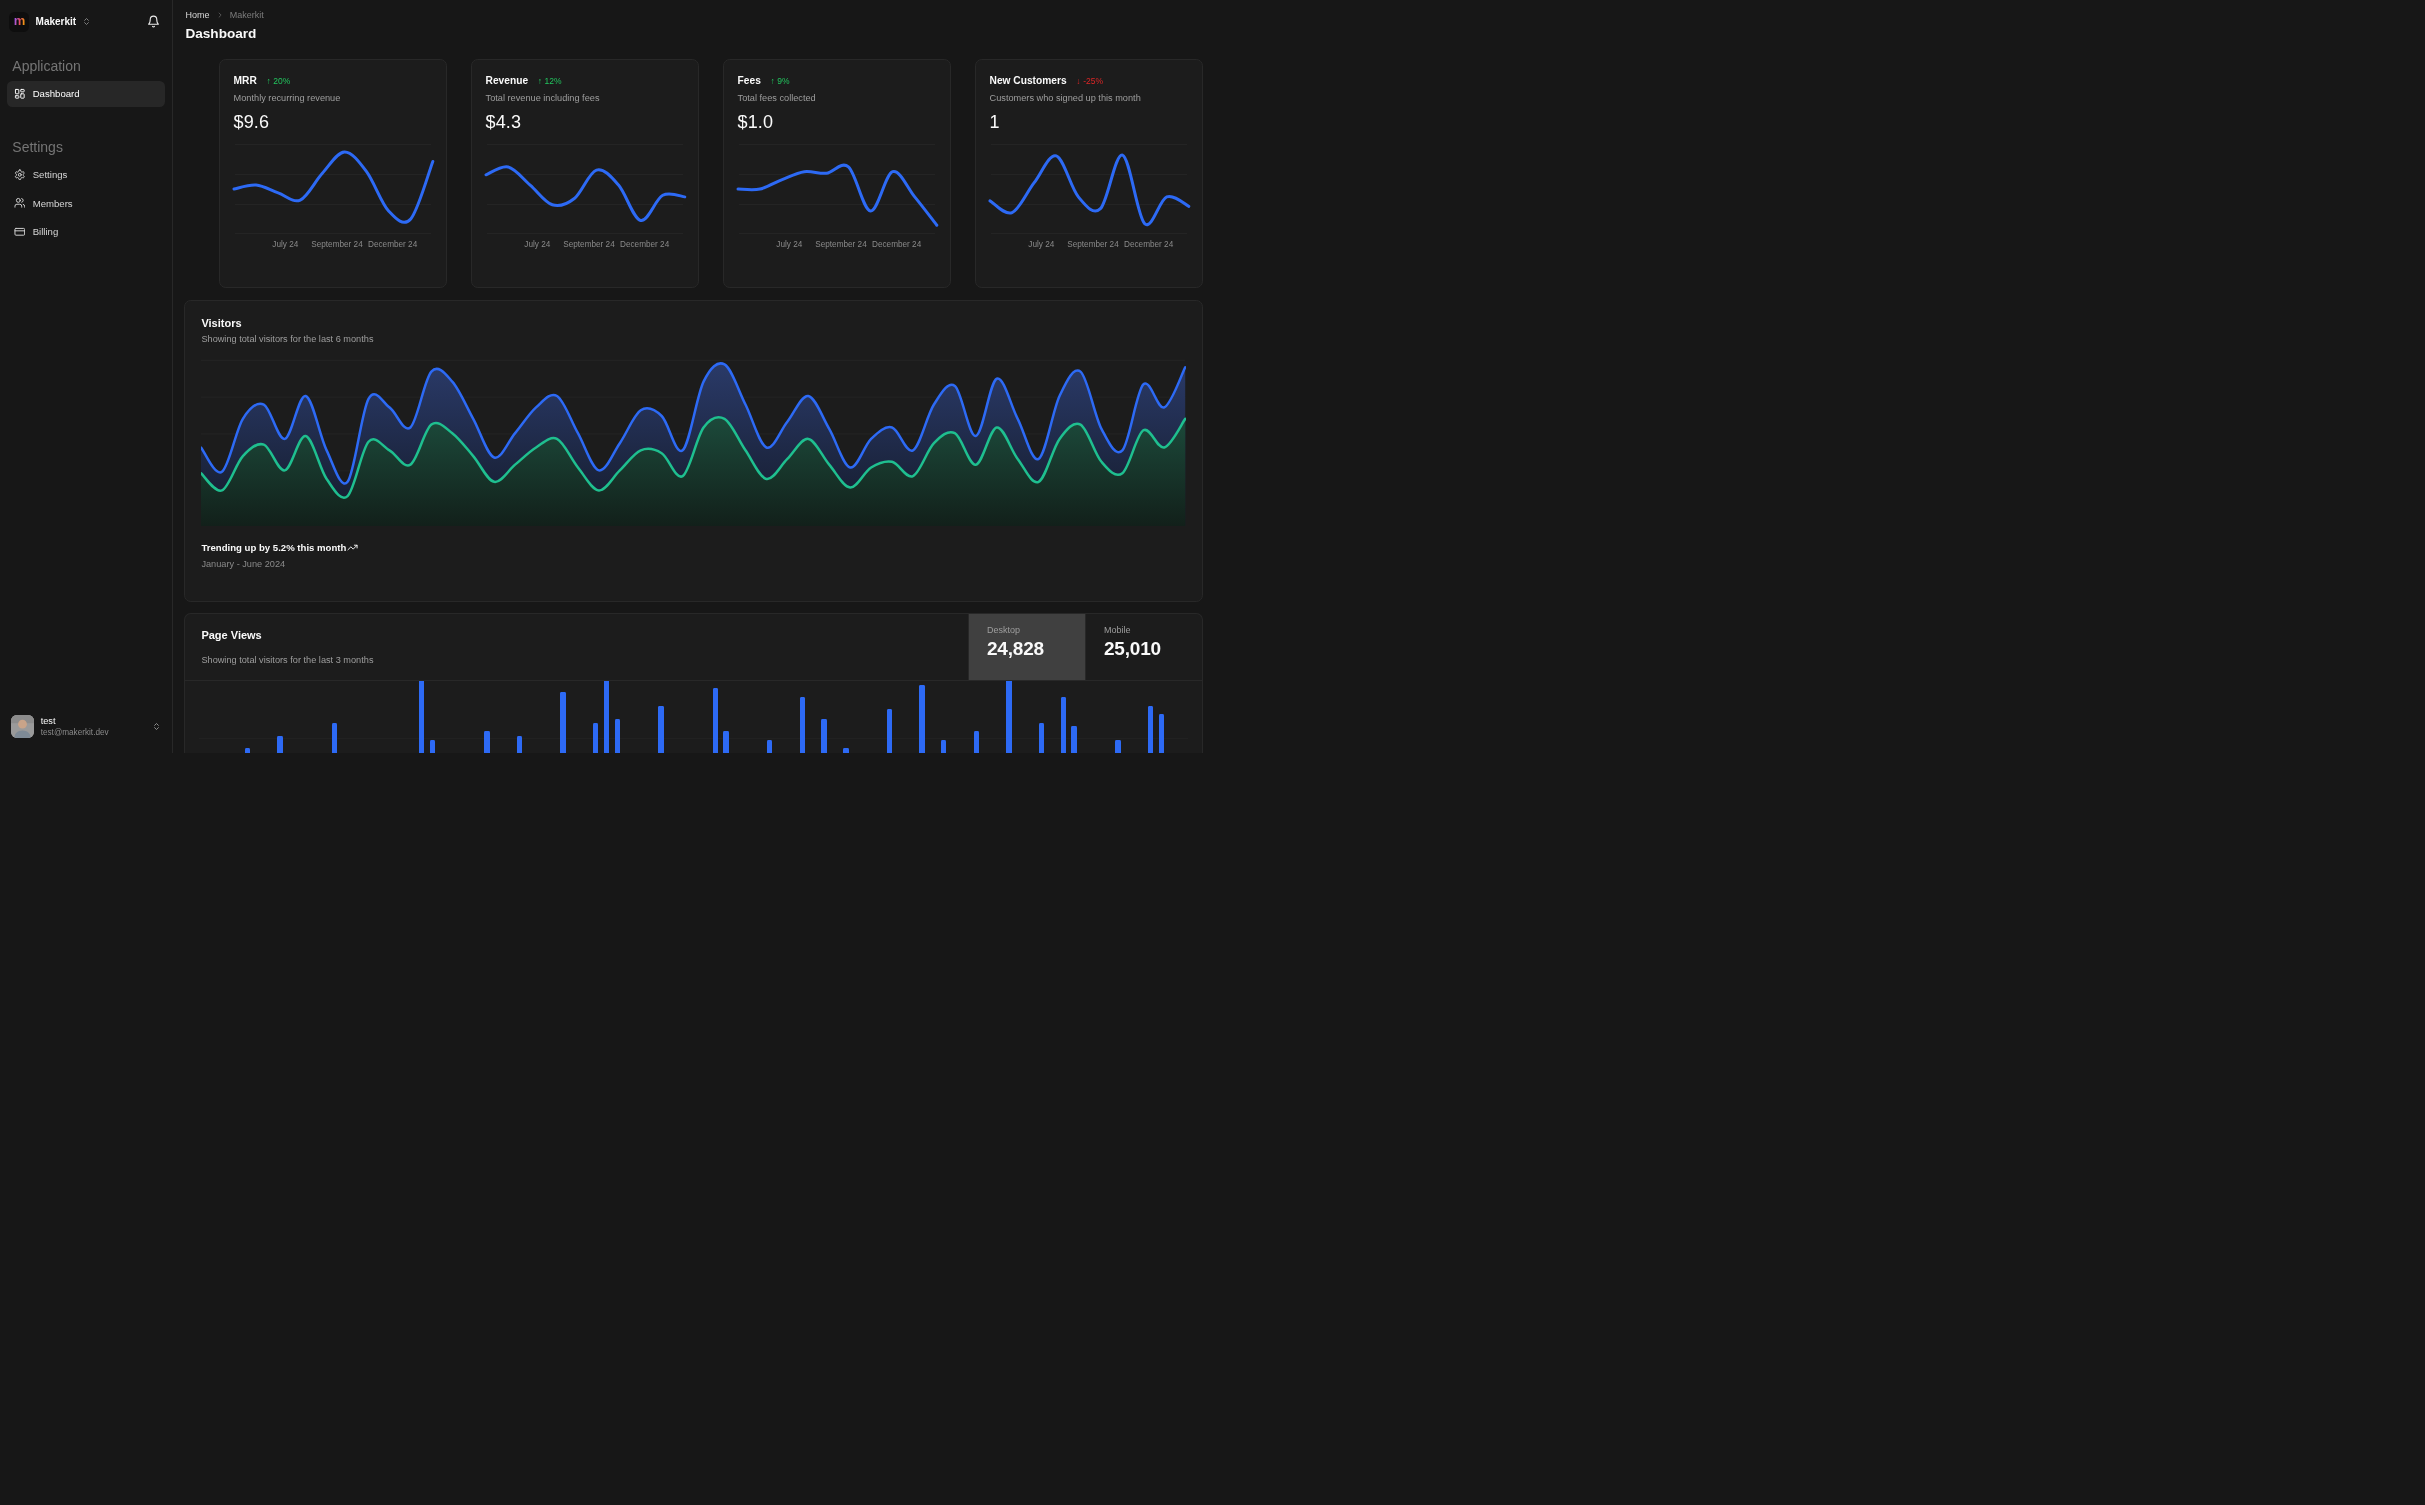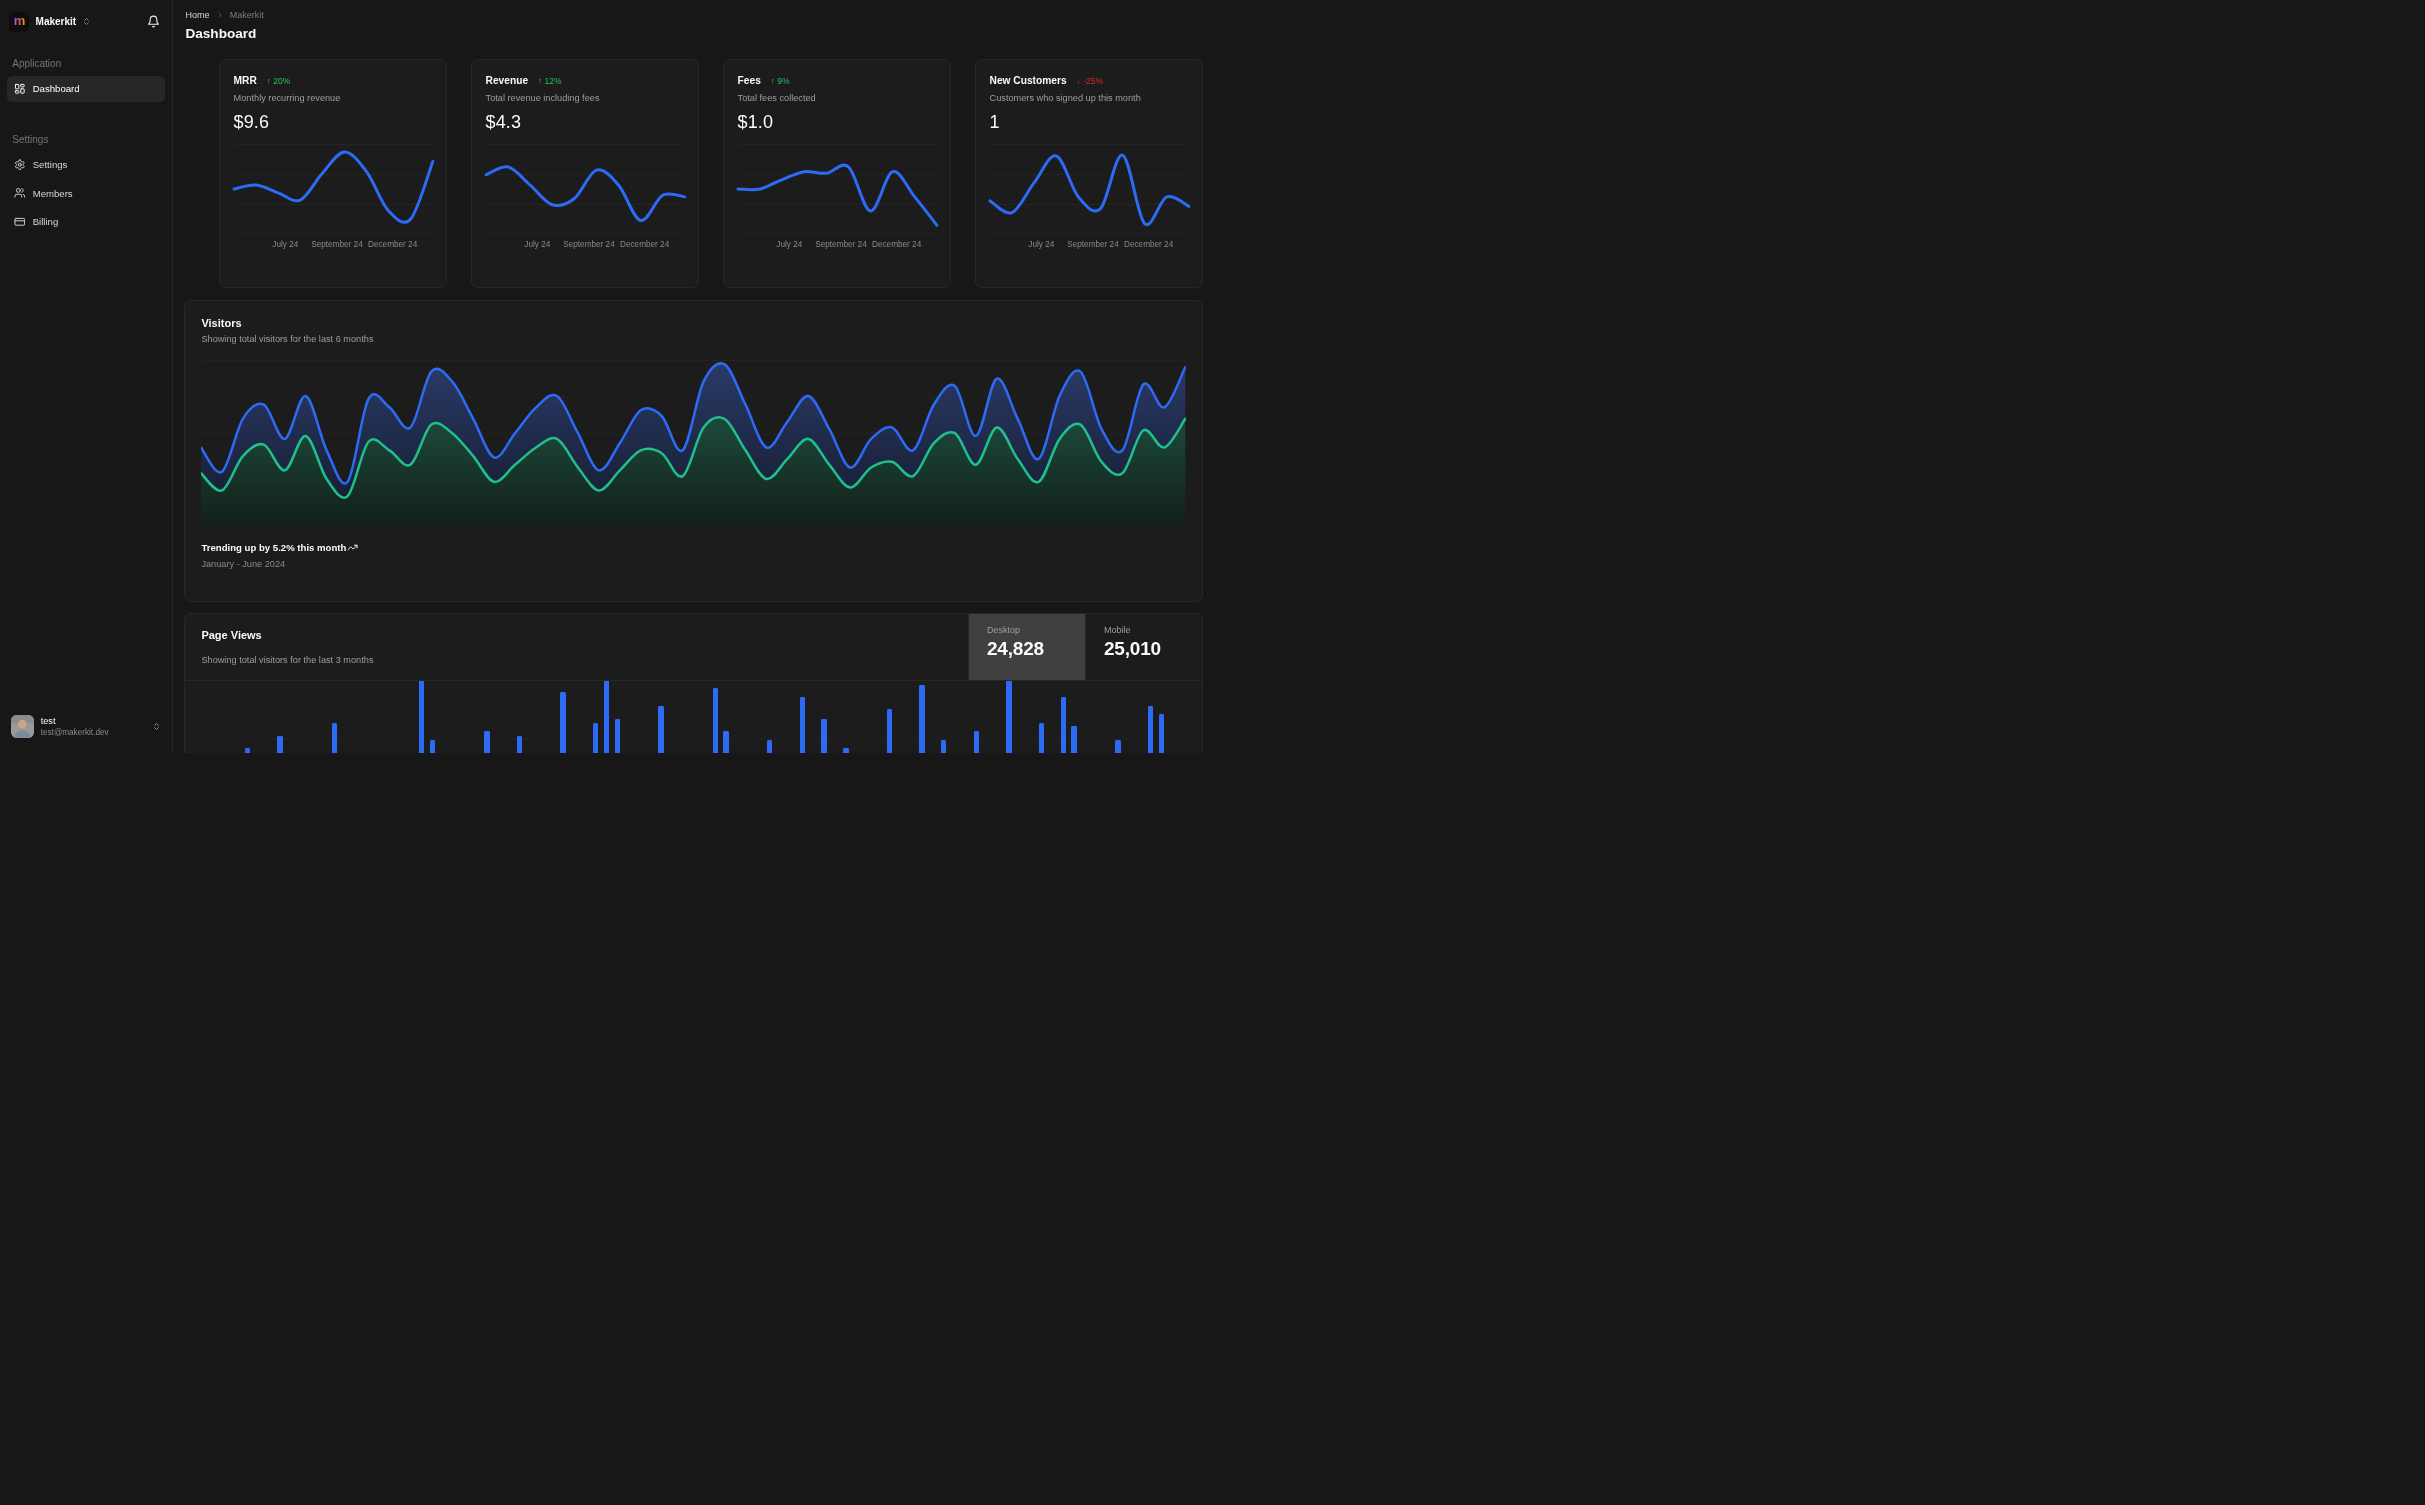--- a/index.html
+++ b/index.html
@@ -30,21 +30,21 @@
   }
   .logo-m{
     font-size:13px;font-weight:700;line-height:1;
     background:linear-gradient(100deg,#9b5cf6 10%,#e34b6b 50%,#f59e0b 90%);
     -webkit-background-clip:text;background-clip:text;color:transparent;
     transform:translateY(-0.7px);
   }
   .ws-name{font-size:10px;font-weight:600;color:var(--text);}
   .updown{color:#8a8a8a;flex:none;}
   .bell{margin-left:auto;color:#ededed;cursor:pointer;padding:2.7px;}
-  .section-label{font-size:10px;color:#757575;margin:23px 0 6.8px 5.5px;}
+  .section-label{font-size:14px;color:#757575;margin:23px 0 6.8px 5.5px;}
   .section-label.second{margin-top:29px;}
   .nav-item{
     display:flex;align-items:center;gap:7.5px;height:26px;border-radius:5.5px;
     padding:0 6.8px;font-size:9.6px;color:#d6d6d6;cursor:pointer;margin-bottom:2.7px;
   }
   .nav-item .nicon{color:#d6d6d6;display:flex;}
   .nav-item.active{background:#272727;color:#fff;}
   .nav-item.active .nicon{color:#fff;}
   .user-row{
     margin-top:auto;display:flex;align-items:center;gap:6.8px;padding:2.7px 4.1px;cursor:pointer;

